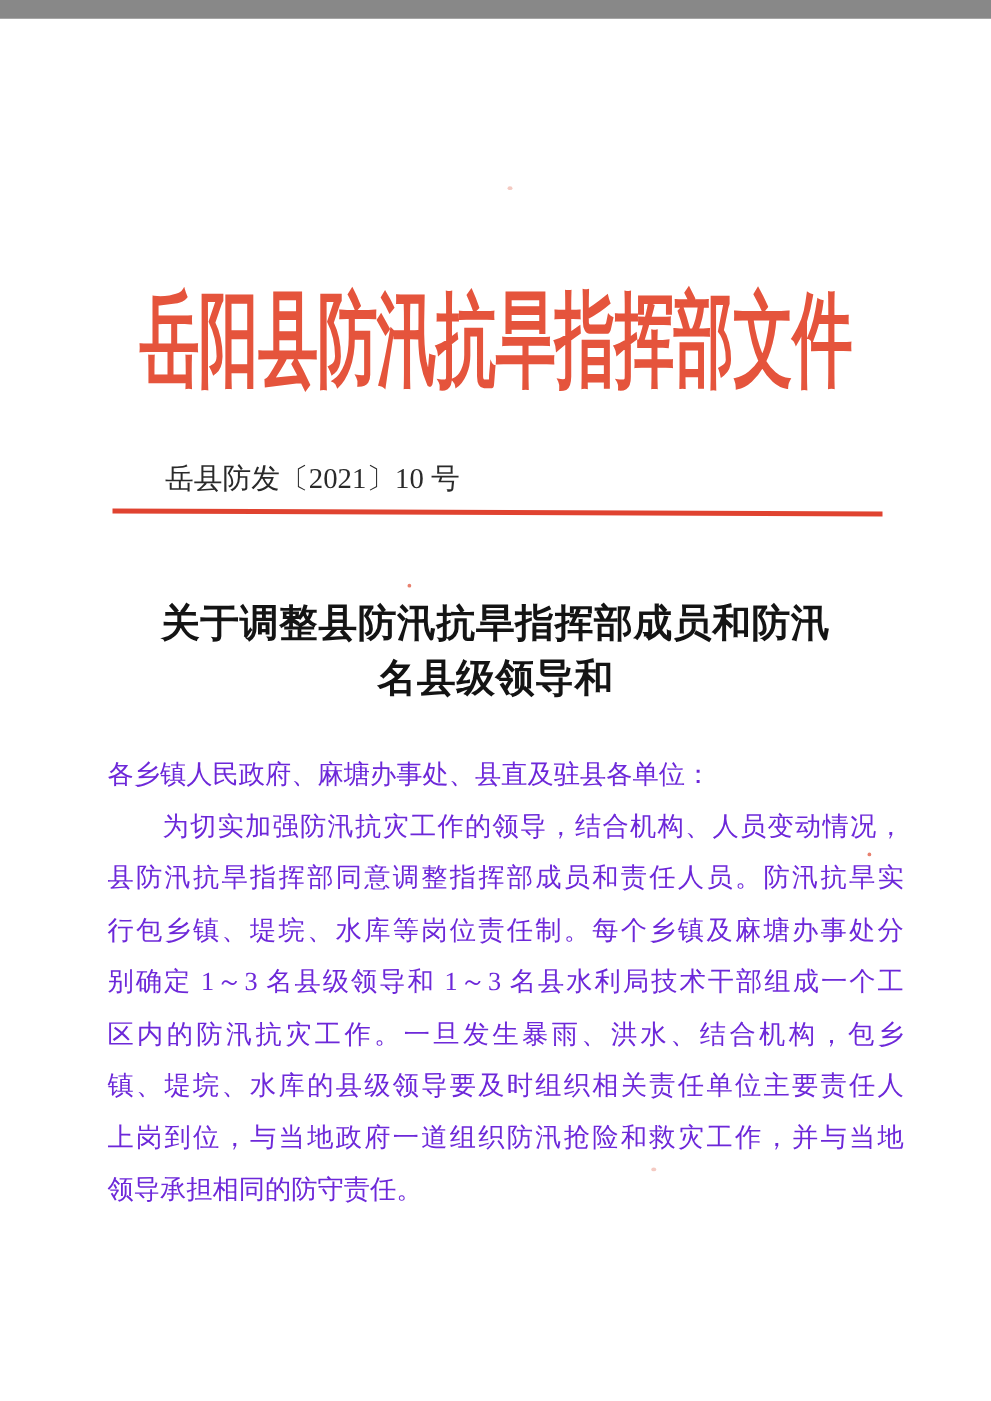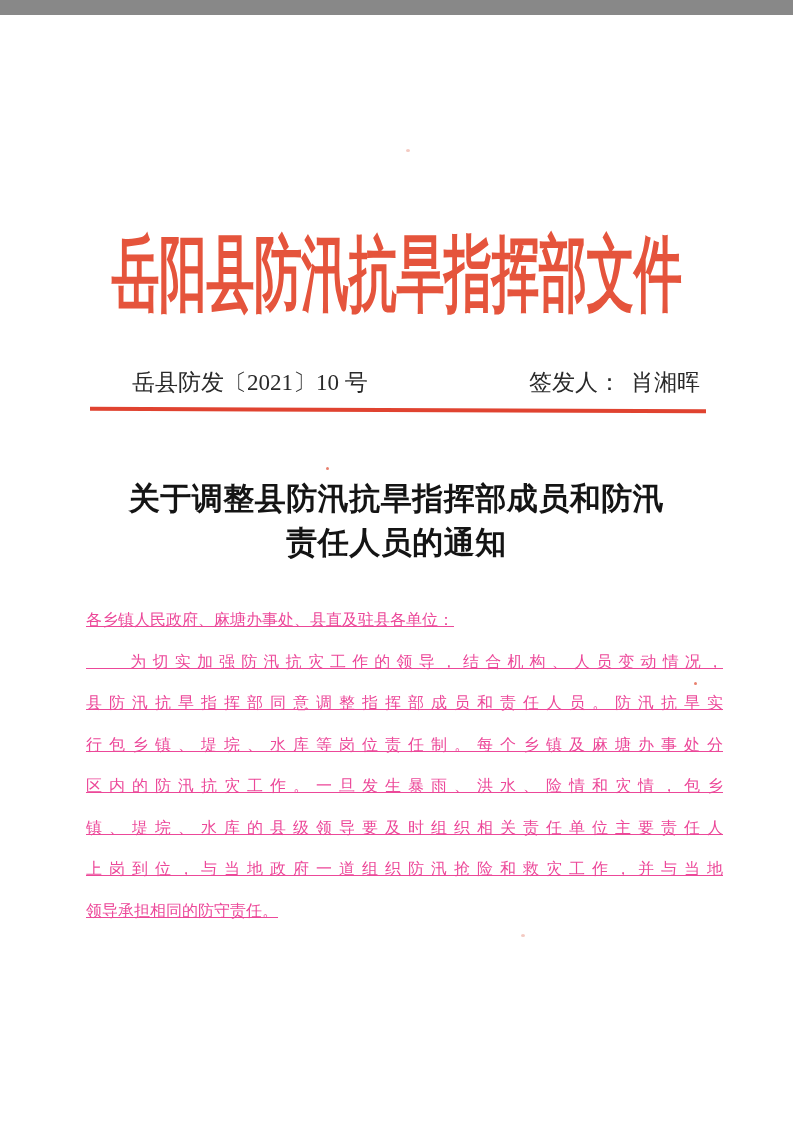--- a/index.html
+++ b/index.html
@@ -71,23 +71,22 @@
     color: #141414;
     letter-spacing: 0.5px;
   }
 
   
   .body-text {
     position: absolute;
     top: 584px;
     left: 86px;
     width: 637px;
-    font-size: 16px;
-    color: #ec4899;
-    text-decoration: underline;
+    font-size: 21px;
+    color: #6d28d9;
   }
   .doc-line {
     height: 41.5px;
     line-height: 41.5px;
     white-space: pre-wrap;
     text-align: left;
     text-align-last: left;
     overflow: hidden;
   }
   .doc-line.fill {
@@ -106,38 +105,36 @@
 </style>
 </head>
 <body>
 
 <div class="page">
 
   <div class="letterhead">岳阳县防汛抗旱指挥部文件</div>
 
   <div class="meta-row">
     <span class="doc-number">岳县防发〔2021〕10 号</span>
-    <span class="signer">
-      <span>签发人：</span><span class="signer-name">肖湘晖</span>
-    </span>
   </div>
 
   <div class="red-rule"></div>
 
   <div class="notice-title">
     <div>关于调整县防汛抗旱指挥部成员和防汛</div>
-    <div>责任人员的通知</div>
+    <div>名县级领导和</div>
   </div>
 
   <div class="body-text" id="body-text">
       <div class="doc-line">各乡镇人民政府、麻塘办事处、县直及驻县各单位：</div>
       <div class="doc-line fill">　　为切实加强防汛抗灾工作的领导，结合机构、人员变动情况，</div>
       <div class="doc-line fill">县防汛抗旱指挥部同意调整指挥部成员和责任人员。防汛抗旱实</div>
       <div class="doc-line fill">行包乡镇、堤垸、水库等岗位责任制。每个乡镇及麻塘办事处分</div>
-      <div class="doc-line fill">区内的防汛抗灾工作。一旦发生暴雨、洪水、险情和灾情，包乡</div>
+      <div class="doc-line fill">别确定 1～3 名县级领导和 1～3 名县水利局技术干部组成一个工</div>
+      <div class="doc-line fill">区内的防汛抗灾工作。一旦发生暴雨、洪水、结合机构，包乡</div>
       <div class="doc-line fill">镇、堤垸、水库的县级领导要及时组织相关责任单位主要责任人</div>
       <div class="doc-line fill">上岗到位，与当地政府一道组织防汛抢险和救灾工作，并与当地</div>
       <div class="doc-line">领导承担相同的防守责任。</div>
     </div>
 
   <div class="speck speck-pink" style="left:406px; top:134px;"></div>
   <div class="speck speck-red" style="left:326px; top:452px;"></div>
   <div class="speck speck-red" style="left:694px; top:667px;"></div>
   <div class="speck speck-pink" style="left:521px; top:919px;"></div>
 

